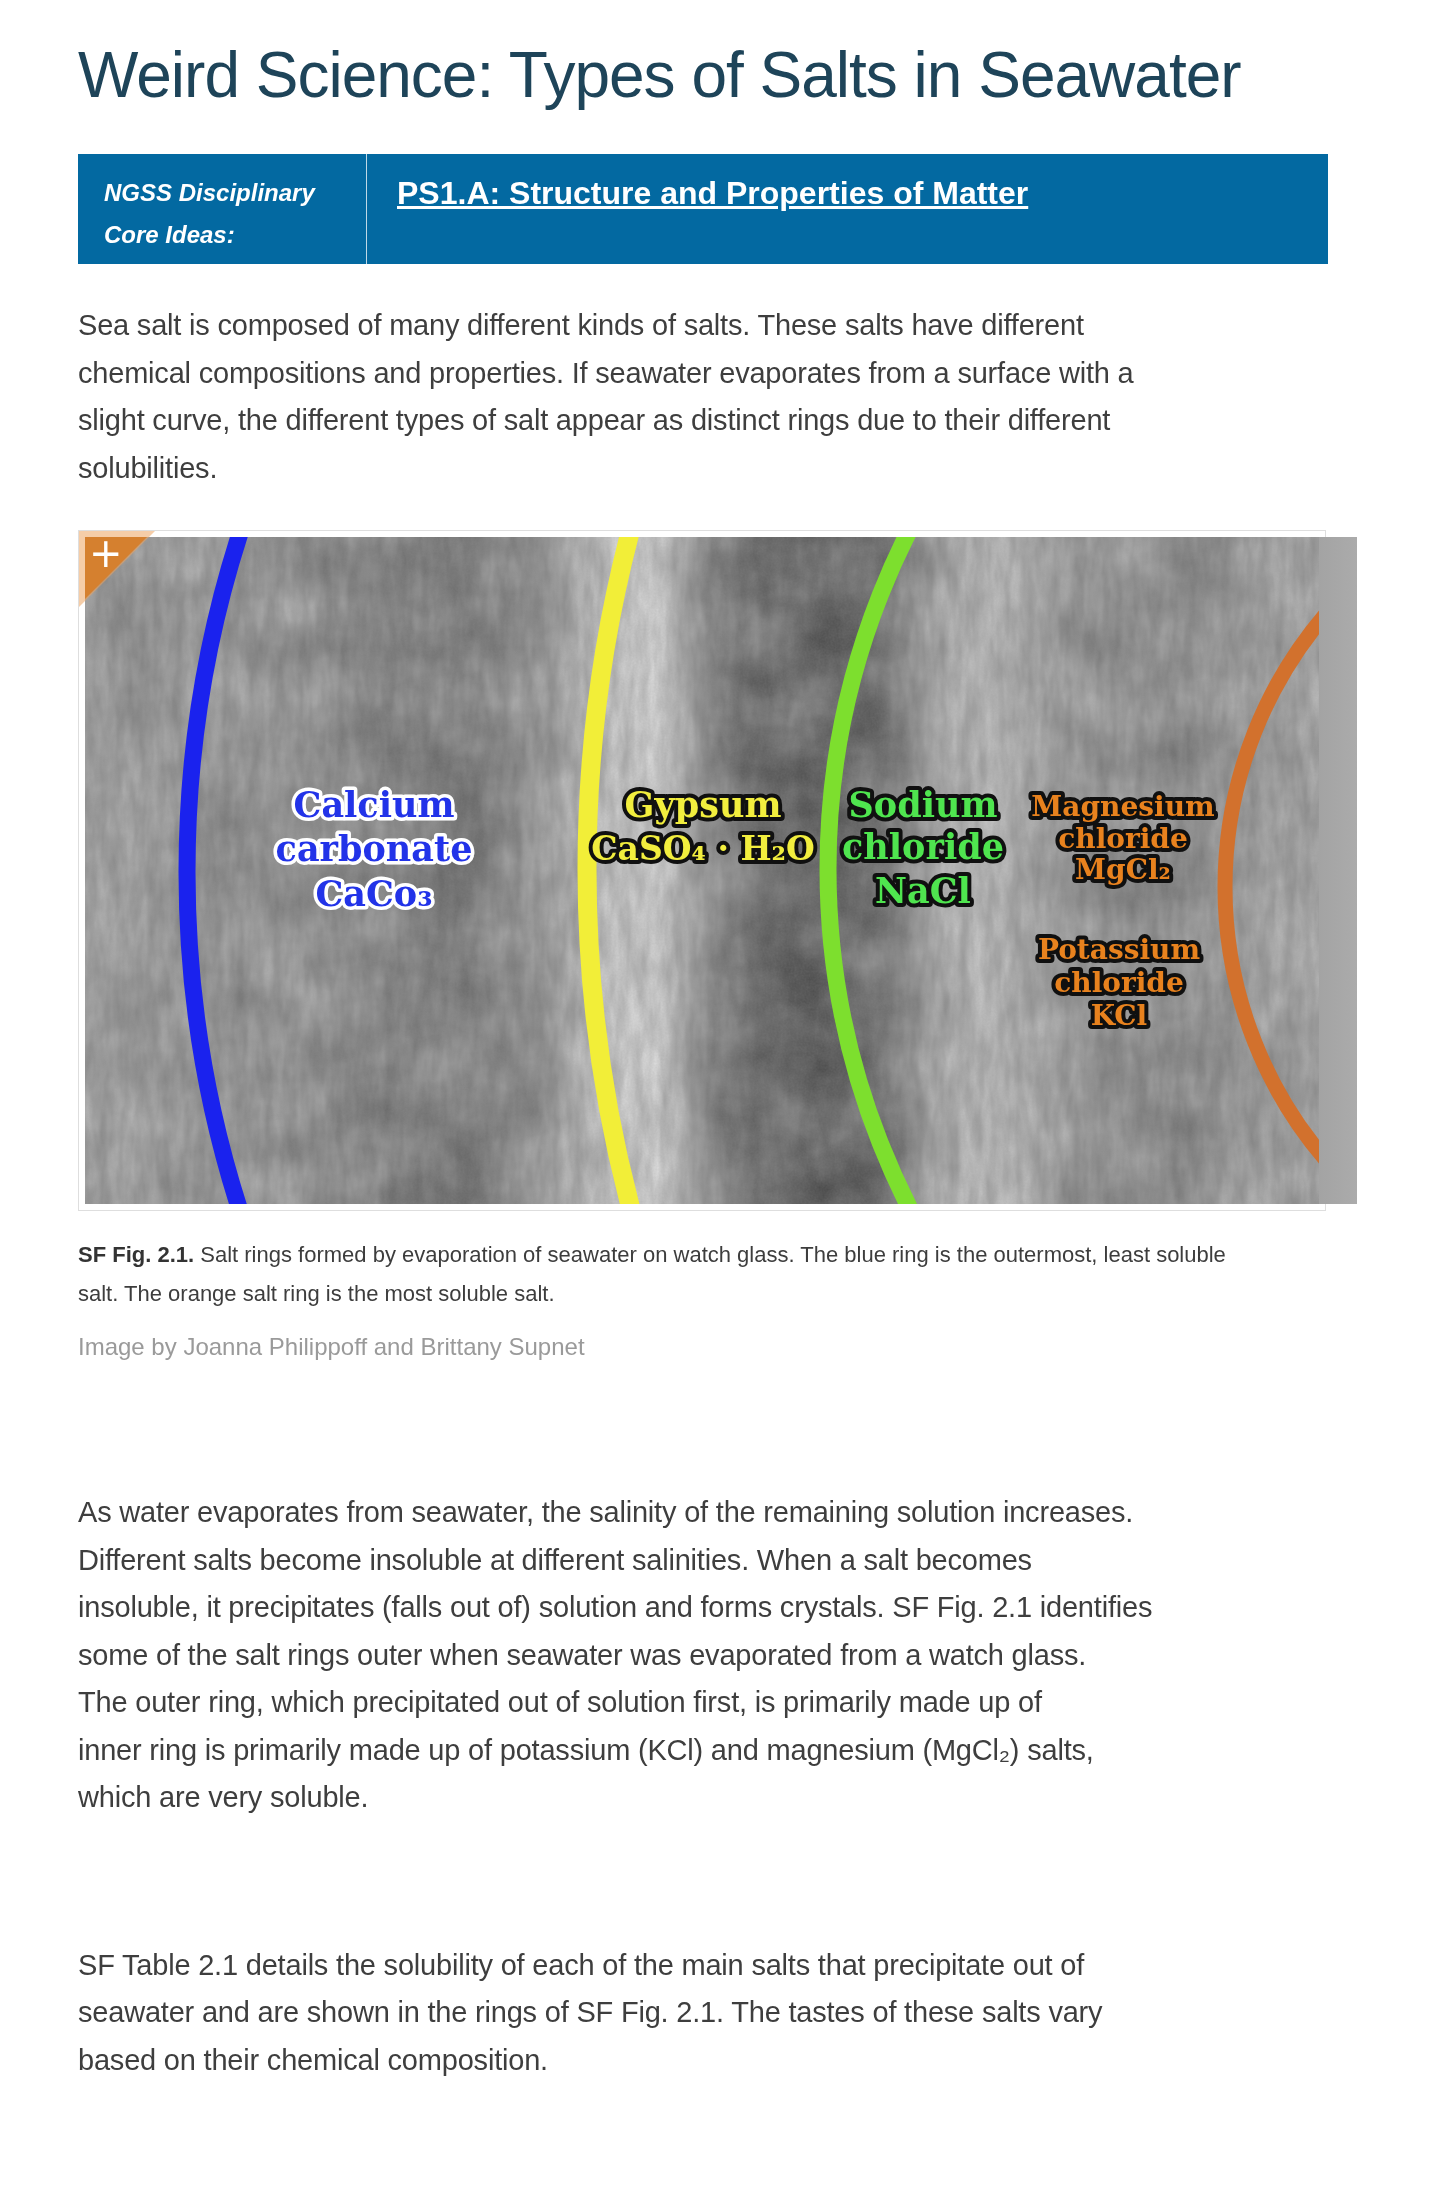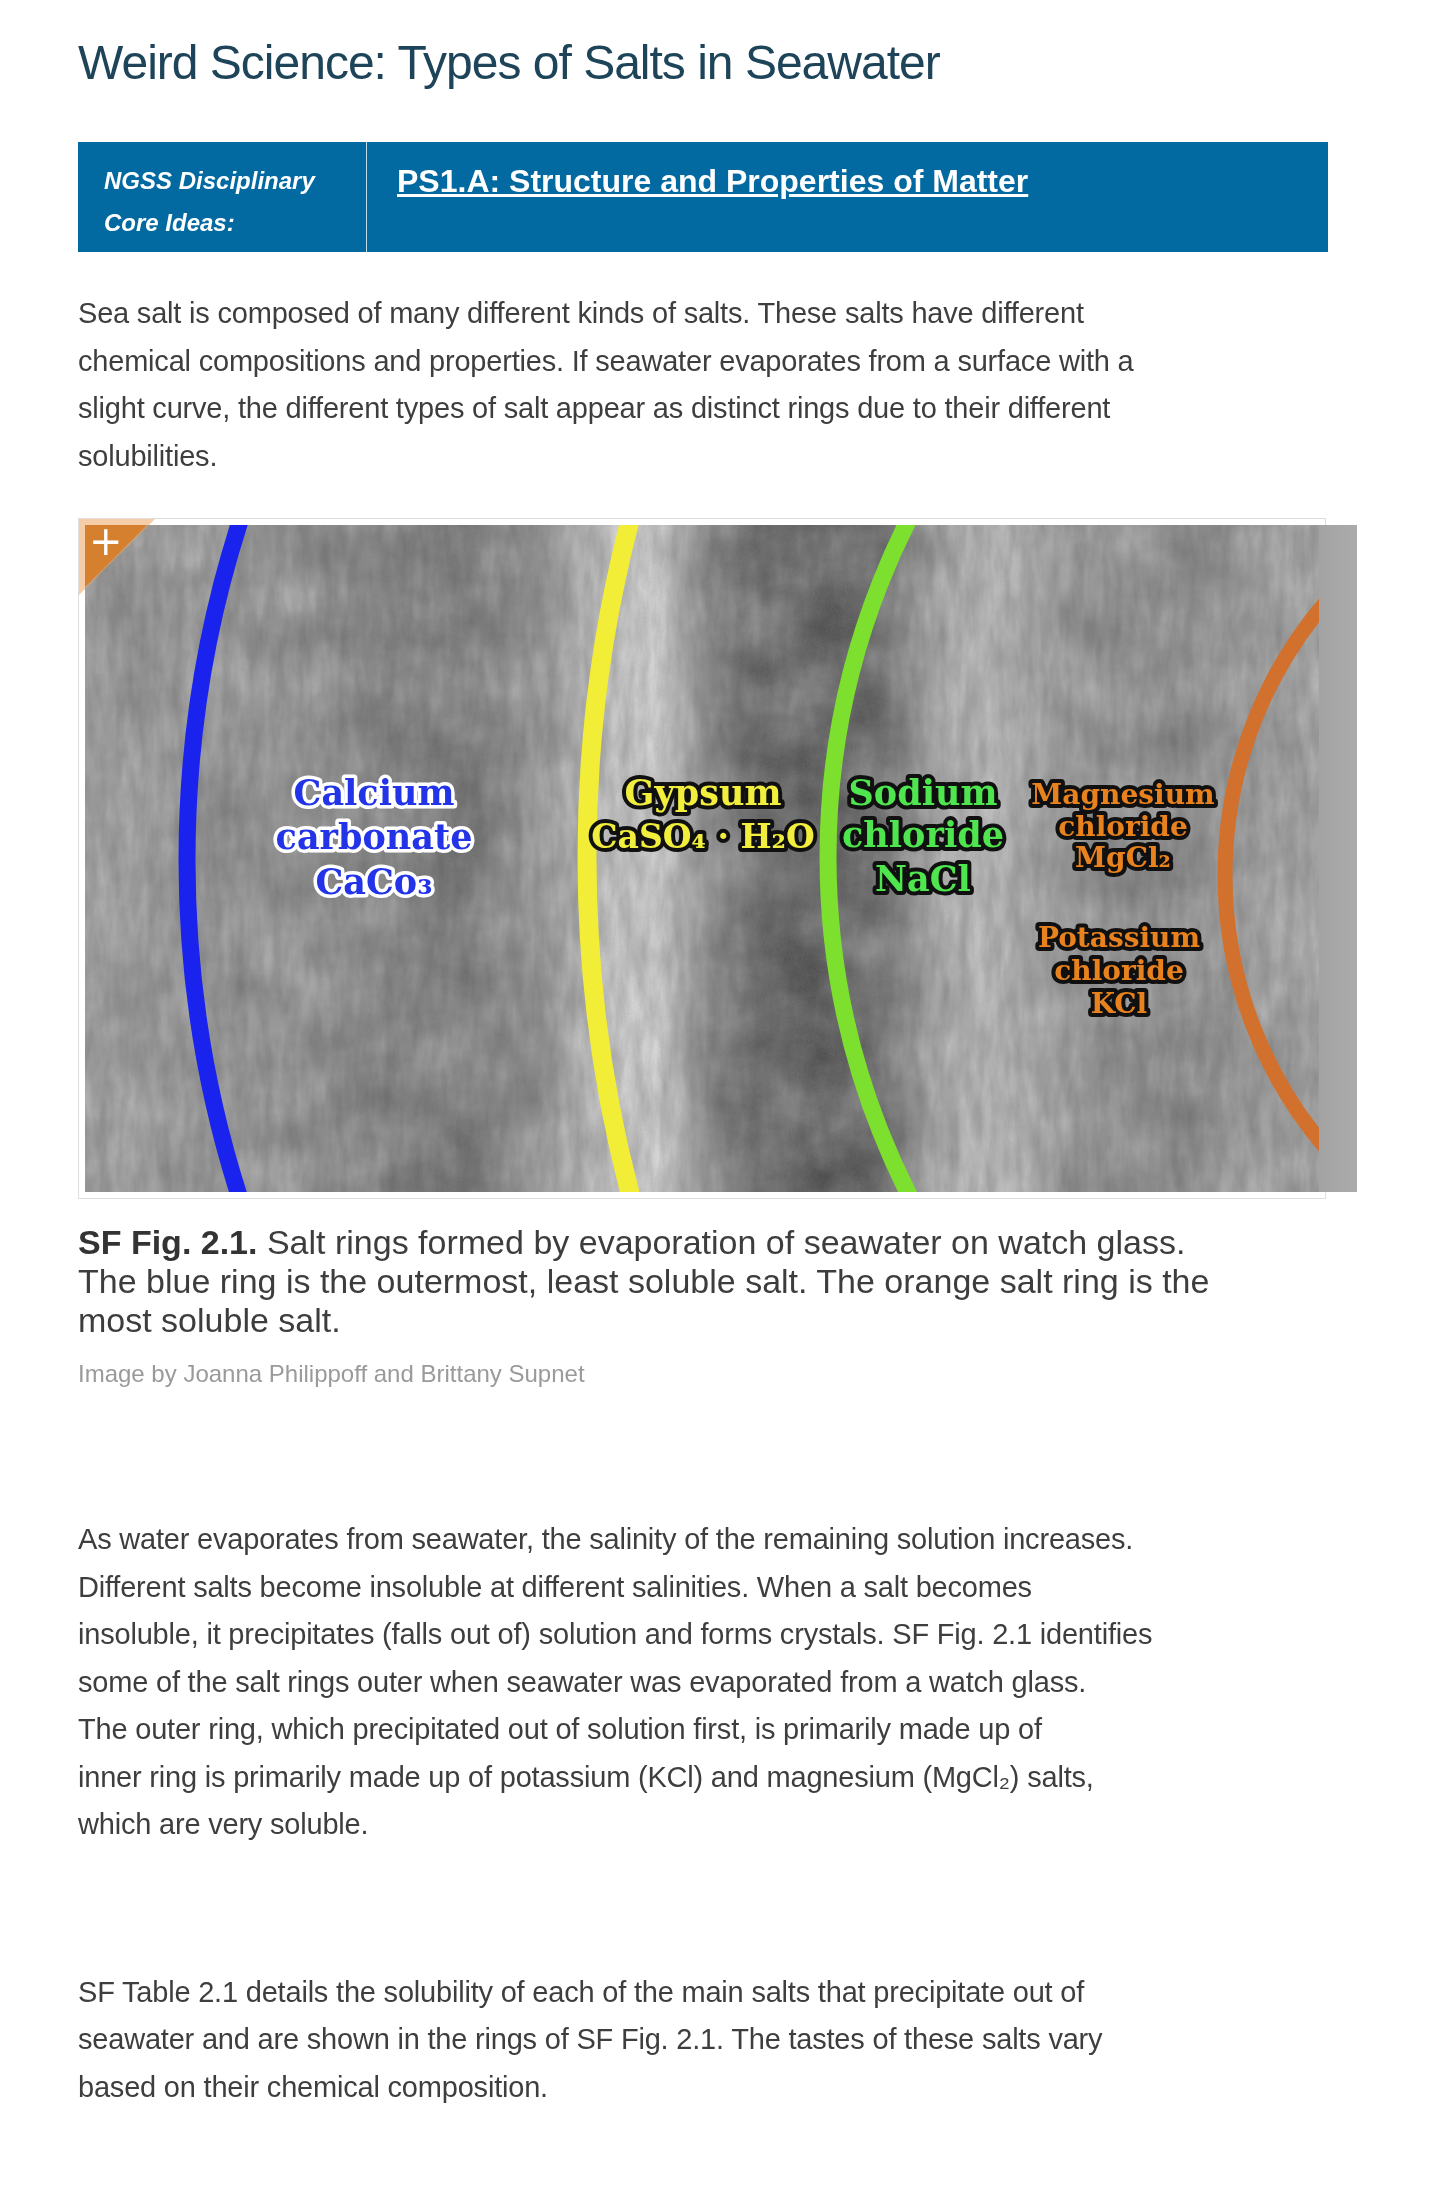--- a/index.html
+++ b/index.html
@@ -2,22 +2,22 @@
 <html><head>
 <meta charset="utf-8">
 <style>
   html,body{margin:0;padding:0;}
   body{
     width:1438px;height:2194px;overflow:hidden;background:#ffffff;
     font-family:"Liberation Sans",sans-serif;color:#3e3e3e;
   }
   .container{width:1250px;margin-left:78px;}
   h1.page-title{
-    font-size:48px;font-weight:300;letter-spacing:-1px;
-    line-height:86px;margin:20px 0 36px 0;color:#1e4459;
+    font-size:64px;font-weight:300;letter-spacing:-1px;
+    line-height:86px;margin:32px 0 36px 0;color:#1e4459;
   }
   
   .ngss-banner{
     background:#0369a1;height:110px;display:flex;align-items:stretch;
     margin-bottom:38px;color:#ffffff;
   }
   .ngss-left{
     width:262px;padding:18px 0 0 26px;
     border-right:1px solid rgba(255,255,255,0.75);
     font-style:italic;font-weight:bold;font-size:24px;line-height:42px;
@@ -61,21 +61,21 @@
   .expand-tri-dark{
     position:absolute;left:6px;top:6px;width:0;height:0;
     border-top:62px solid #d5802f;border-right:62px solid transparent;
   }
   .plus-icon{
     position:absolute;left:10px;top:2px;color:#ffffff;
     font-size:40px;font-weight:400;line-height:40px;
     font-family:"DejaVu Sans",sans-serif;
   }
   
-  .figure-caption{margin-top:24px;font-size:34px;line-height:39px;max-width:1160px;color:#3d3d3d;}
+  .figure-caption{margin-top:24px;font-size:22px;line-height:39px;max-width:1160px;color:#3d3d3d;}
   .caption-label{font-weight:bold;color:#333333;}
   .image-credit{margin-top:20px;font-size:24px;color:#9a9a9a;}
 </style>
 </head>
 <body>
 
 <div class="container">
 
   <h1 class="page-title">Weird Science: Types of Salts in Seawater</h1>
 

